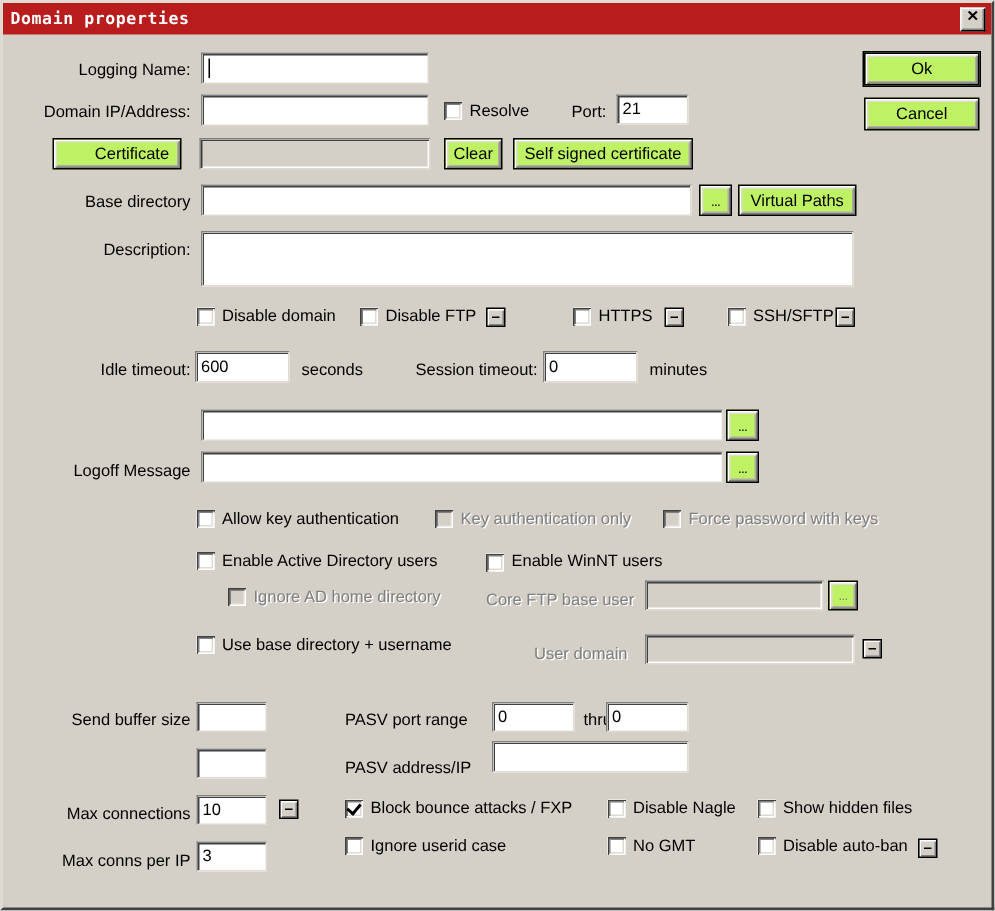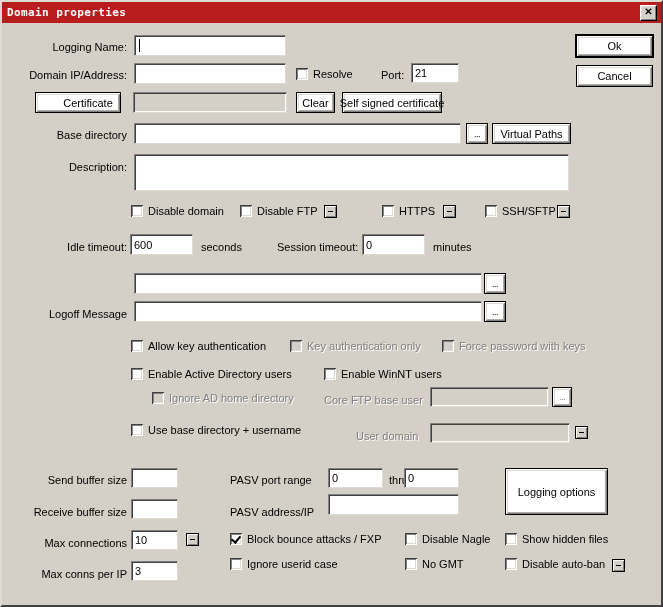--- a/index.html
+++ b/index.html
@@ -101,21 +101,21 @@
   
   .caret {
     position: absolute;
     width: 1px;
     background: #000;
   }
 
   
   .btn {
     position: absolute;
-    background: #ffffff;
+    background: #bef264;
     border: 1px solid #000000;
     box-shadow: inset 1px 1px 0 #ffffff, inset -1px -1px 0 #808080,
                 inset 2px 2px 0 #dfdbd2, inset -2px -2px 0 #b0aca4;
     box-sizing: border-box;
     font-family: "Liberation Sans", sans-serif;
     font-size: 11px;
     color: #000;
     text-align: center;
     cursor: default;
     display: flex;
@@ -209,21 +209,21 @@
     <span class="box"></span>
     <span>Resolve</span>
   </div>
 
   <div class="lbl" style="left:379px; top:66px;">Port:</div>
   <input class="tbox" style="left: 409px; top: 61px; width: 48px; height: 20px;" value="21">
 
   <div class="btn" style="left:33px; top:90px; width:86px; height:21px;padding-left:20px;">Certificate</div>
   <input class="tbox disabled" style="left: 131px; top: 90px; width: 154px; height: 21px;" readonly="" value="">
   <div class="btn" style="left:294px; top:90px; width:39px; height:21px;">Clear</div>
-  <div class="btn" style="left:340px; top:90px; width:100px; height:21px;text-align:center;">Self signed certificate</div>
+  <div class="btn" style="left:340px; top:90px; width:120px; height:21px;text-align:center;">Self signed certificate</div>
 
   <div class="lbl right" style="left:5px; top:126px; width:120px;">Base directory</div>
   <input class="tbox" style="left: 132px; top: 121px; width: 327px; height: 21px;" value="">
   <div class="btn tiny" style="left:464px; top:121px; width:22px; height:21px;">...</div>
   <div class="btn" style="left:490px; top:121px; width:79px; height:21px;">Virtual Paths</div>
 
   <div class="lbl right" style="left:5px; top:158px; width:120px;">Description:</div>
   <textarea class="tbox" style="left: 132px; top: 152px; width: 435px; height: 37px;"></textarea>
 
   <div class="cb" style="left:129px; top:202px;">
@@ -274,21 +274,21 @@
   </div>
   <div class="cb disabled" style="left:440px; top:337px;">
     <span class="box"></span>
     <span>Force password with keys</span>
   </div>
 
   <div class="cb" style="left:129px; top:365px;">
     <span class="box"></span>
     <span>Enable Active Directory users</span>
   </div>
-  <div class="cb" style="left:322px; top:365px;">
+  <div class="cb" style="left:322px; top:365px;align-items:flex-end;">
     <span class="box"></span>
     <span>Enable WinNT users</span>
   </div>
 
   <div class="cb disabled" style="left:150px; top:389px;">
     <span class="box"></span>
     <span>Ignore AD home directory</span>
   </div>
   <div class="lbl disabled" style="left:322px; top:391px;">Core FTP base user</div>
   <input class="tbox disabled" style="left: 428px; top: 385px; width: 119px; height: 20px;" disabled="" value="">
@@ -298,21 +298,20 @@
     <span class="box"></span>
     <span>Use base directory + username</span>
   </div>
   <div class="lbl disabled" style="left:354px; top:427px;">User domain</div>
   <input class="tbox disabled" style="left: 428px; top: 421px; width: 140px; height: 20px;" disabled="" value="">
   <div class="minibtn" style="left:573px; top:424px;"></div>
 
   <div class="lbl right" style="left:10px; top:471px; width:115px;">Send buffer size</div>
   <input class="tbox" style="left: 129px; top: 466px; width: 47px; height: 20px;" value="">
 
-  <div class="lbl right" style="left:10px; top:503px; width:115px;">Receive buffer size</div>
   <input class="tbox" style="left: 129px; top: 497px; width: 47px; height: 20px;" value="">
 
   <div class="lbl right" style="left:10px; top:534px; width:115px;">Max connections</div>
   <input class="tbox" style="left: 129px; top: 528px; width: 47px; height: 20px;" value="10">
   <div class="minibtn" style="left:184px; top:531px;"></div>
 
   <div class="lbl right" style="left:10px; top:565px; width:115px;">Max conns per IP</div>
   <input class="tbox" style="left: 129px; top: 559px; width: 47px; height: 20px;" value="3">
 
   <div class="lbl" style="left:228px; top:471px;">PASV port range</div>
@@ -344,18 +343,17 @@
   <div class="cb" style="left:503px; top:530px;">
     <span class="box"></span>
     <span>Show hidden files</span>
   </div>
   <div class="cb" style="left:503px; top:555px;">
     <span class="box"></span>
     <span>Disable auto-ban</span>
   </div>
   <div class="minibtn" style="left:610px; top:557px;"></div>
 
-  <div class="btn" style="left:503px; top:466px; width:103px; height:47px;">Logging options</div>
 
   <div class="btn default" style="left:574px; top:33px; width:77px; height:22px;">Ok</div>
   <div class="btn" style="left:574px; top:63px; width:77px; height:22px;">Cancel</div>
 
 </div>
 
 </body></html>

